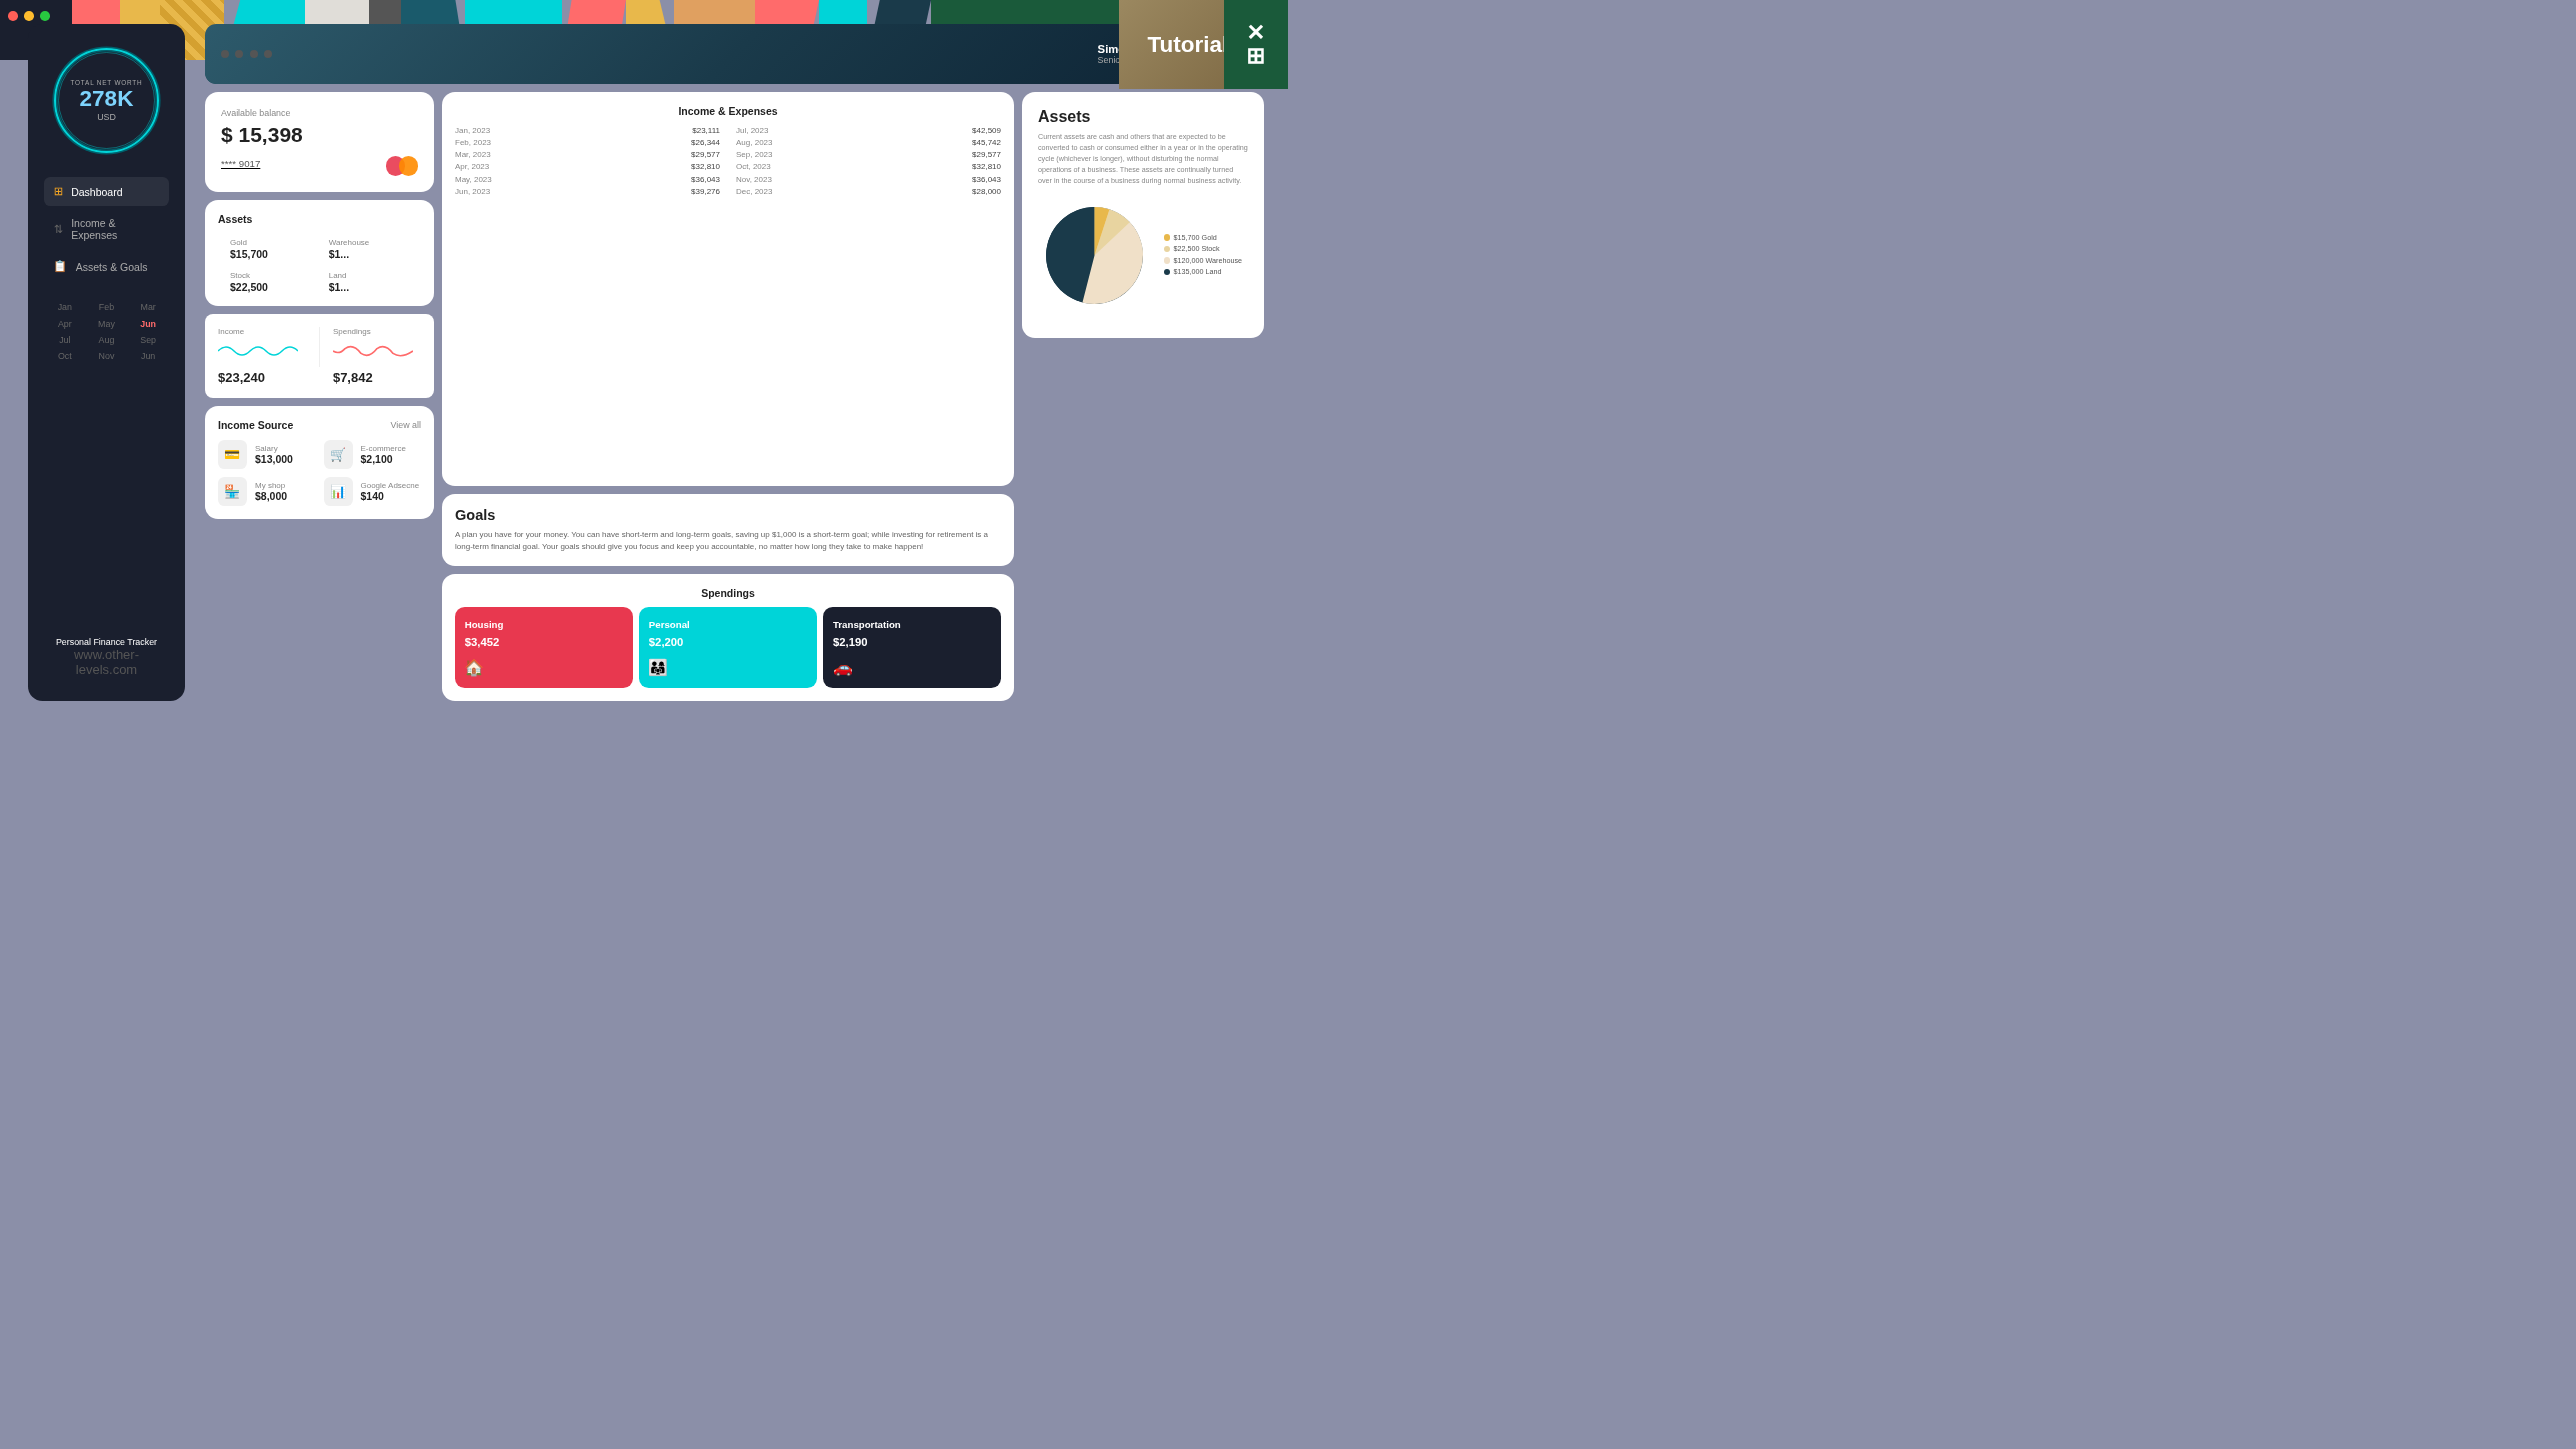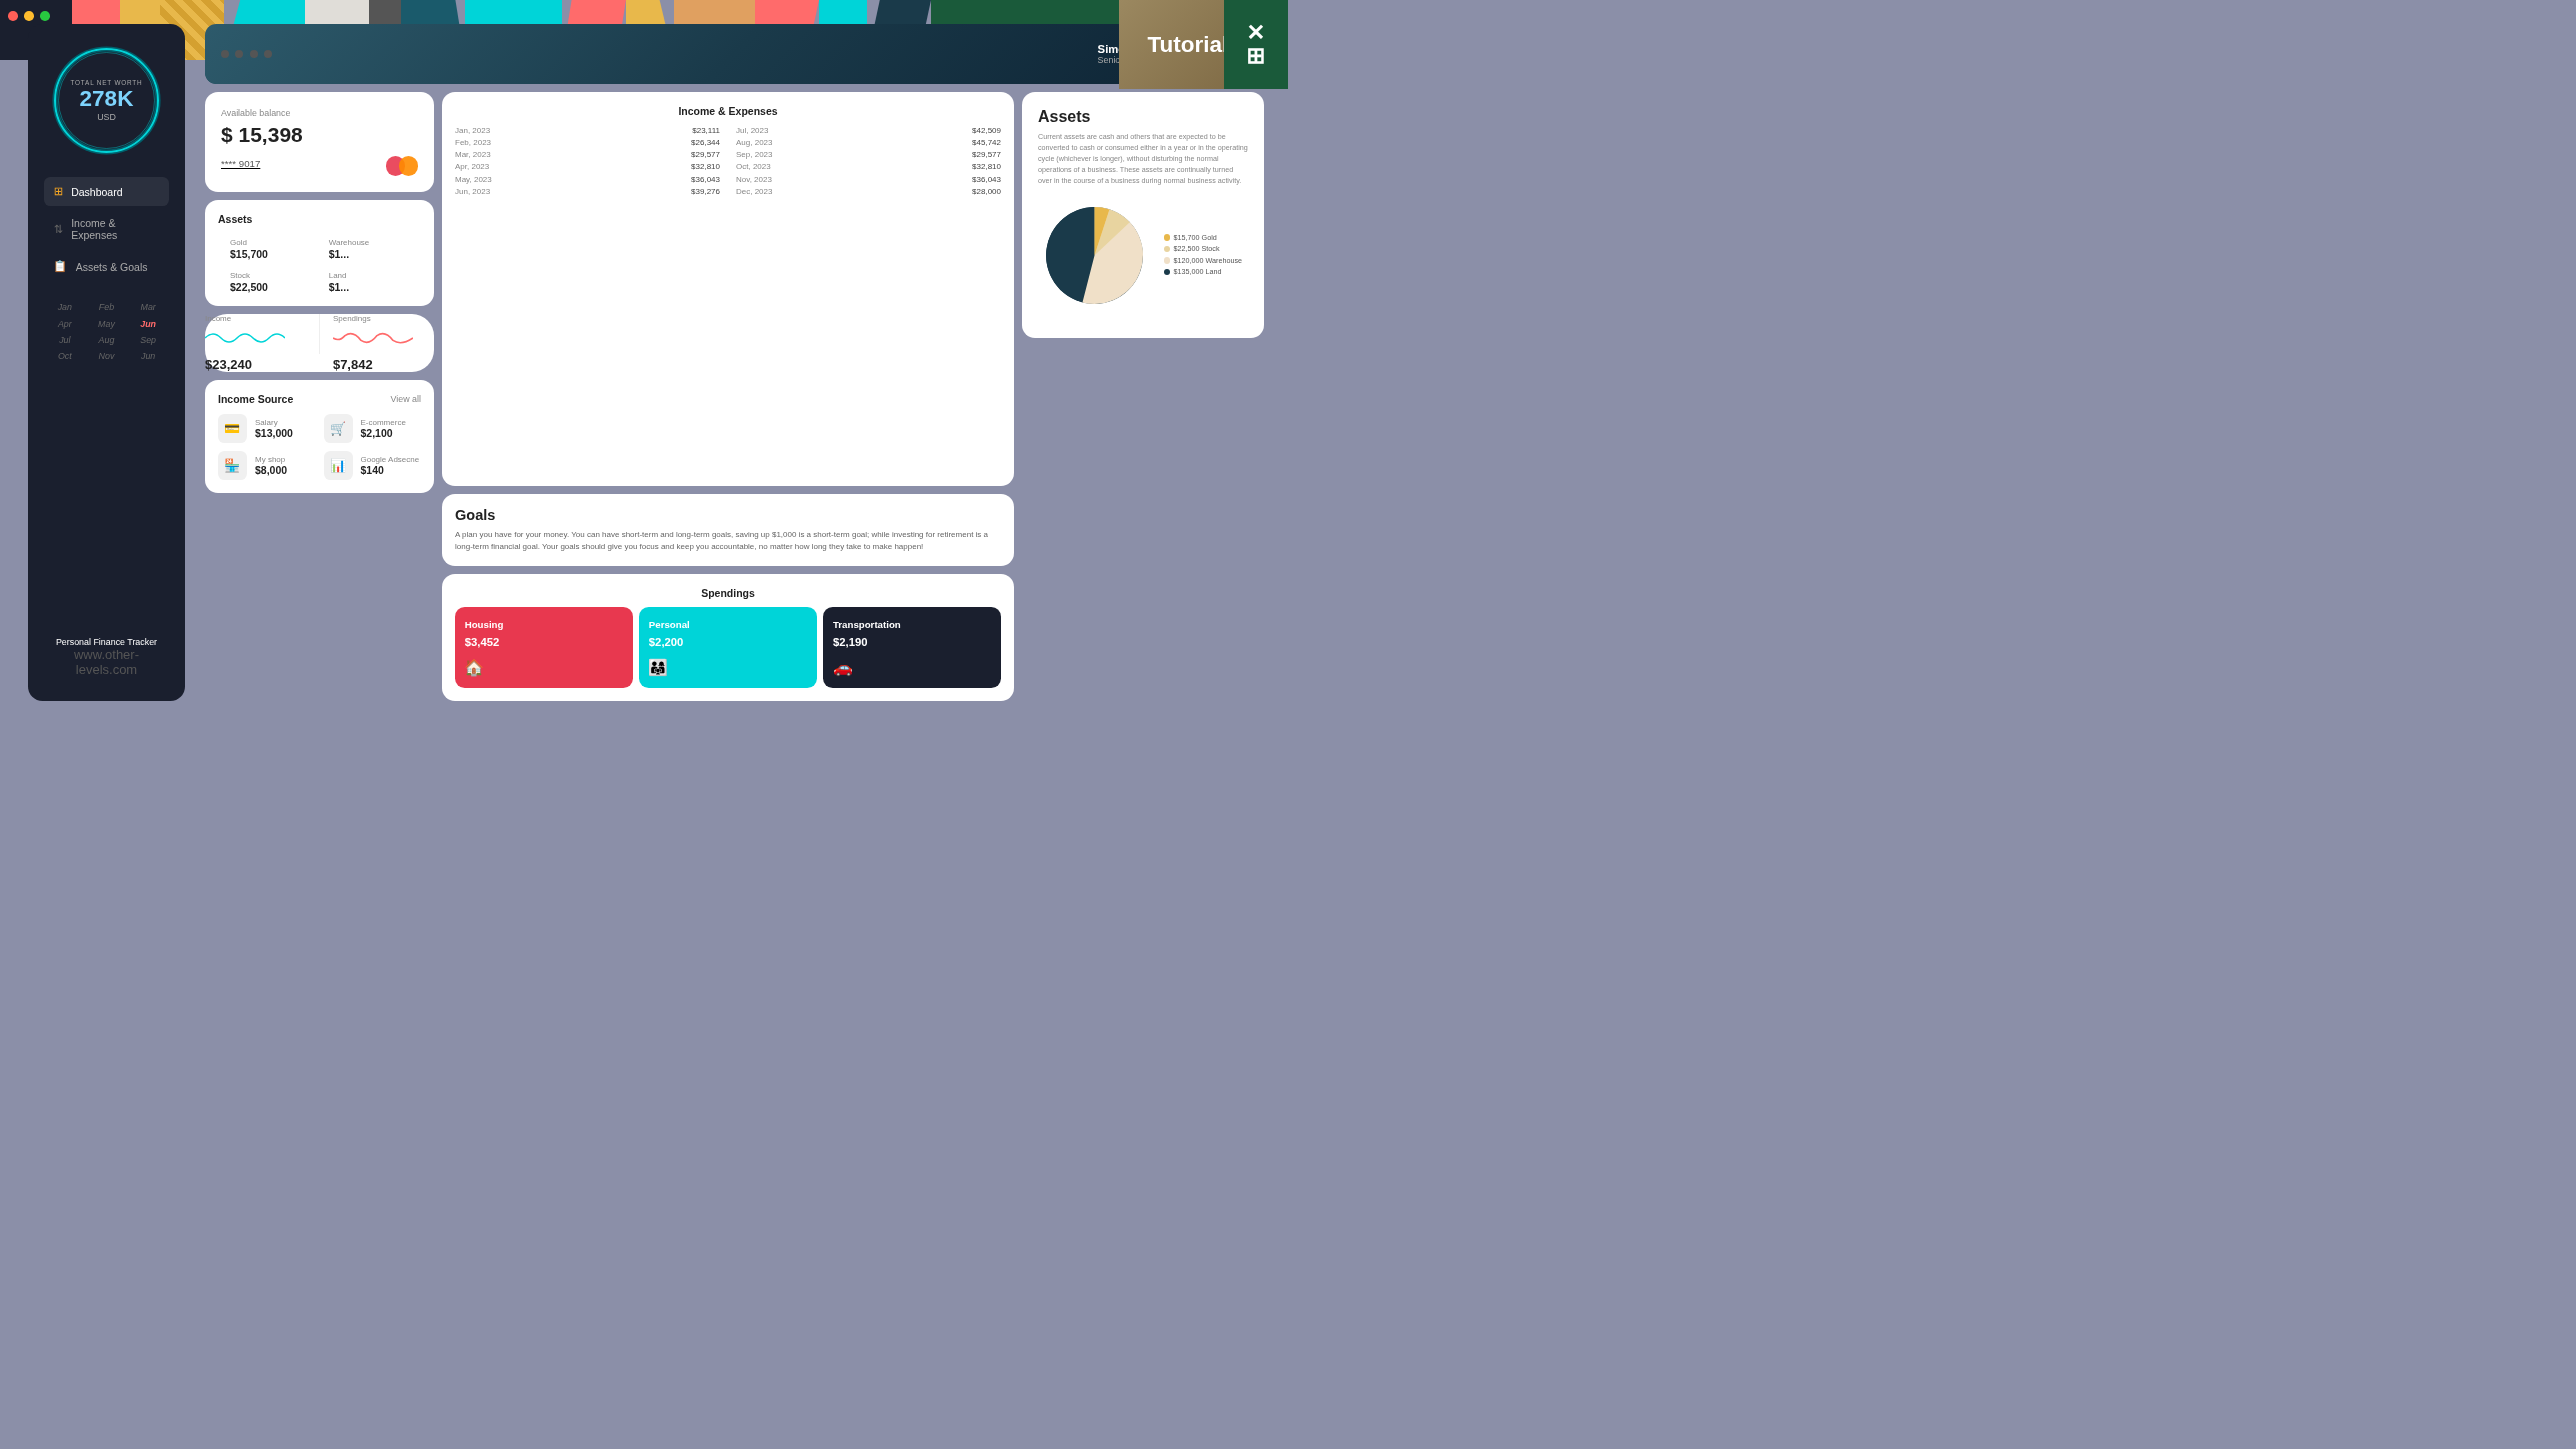--- a/index.html
+++ b/index.html
@@ -69,21 +69,20 @@
     }
     .nav-item.active { background: rgba(255,255,255,0.08); }
     .nav-item-icon { font-size: 11.3px; }
     .nav-item-label { font-size: 10.5px; color: #aaa; }
     .nav-item.active .nav-item-label { color: #fff; }
     .nav-item.active .nav-item-icon { color: #f5a623; }
 
     .calendar-grid {
       margin-top: 16px;
       width: 100%;
-      font-style: italic;
     }
     .cal-row { display: flex; justify-content: space-around; margin-bottom: 3.2px; }
     .cal-cell { font-size: 8.9px; color: #666; width: 22.5px; text-align: center; padding: 1.6px; border-radius: 3.2px; cursor: pointer; }
     .cal-cell.active { color: #ff6b6b; font-weight: 700; }
 
     .sidebar-footer { margin-top: auto; text-align: center; }
     .sidebar-footer-title { color: #fff; font-size: 8.9px; font-weight: 400; }
     .sidebar-footer-sub { color: #555; font-size: 13px; }
 
     
@@ -130,21 +129,22 @@
       padding: 13px;
     }
     .assets-title { font-size: 10.5px; font-weight: 700; color: #222; margin-bottom: 8px; }
     .assets-grid { display: grid; grid-template-columns: 1fr 1fr; gap: 6.4px; margin-left: 12px; }
     .asset-item label { color: #888; font-size: 8px; }
     .asset-item .val { color: #222; font-size: 10.5px; font-weight: 600; }
 
     
     .income-card {
       background: #fff;
-      border-radius: 22px;
+      border-radius: 8px;
+      padding: 13px;
       display: flex;
       gap: 13px;
       align-items: flex-start;
     }
     .income-section { flex: 1; }
     .income-label { color: #888; font-size: 8px; }
     .income-amount { color: #222; font-size: 13px; font-weight: 700; }
     .wave-line {
       height: 24px;
       margin: 3.2px 0;

